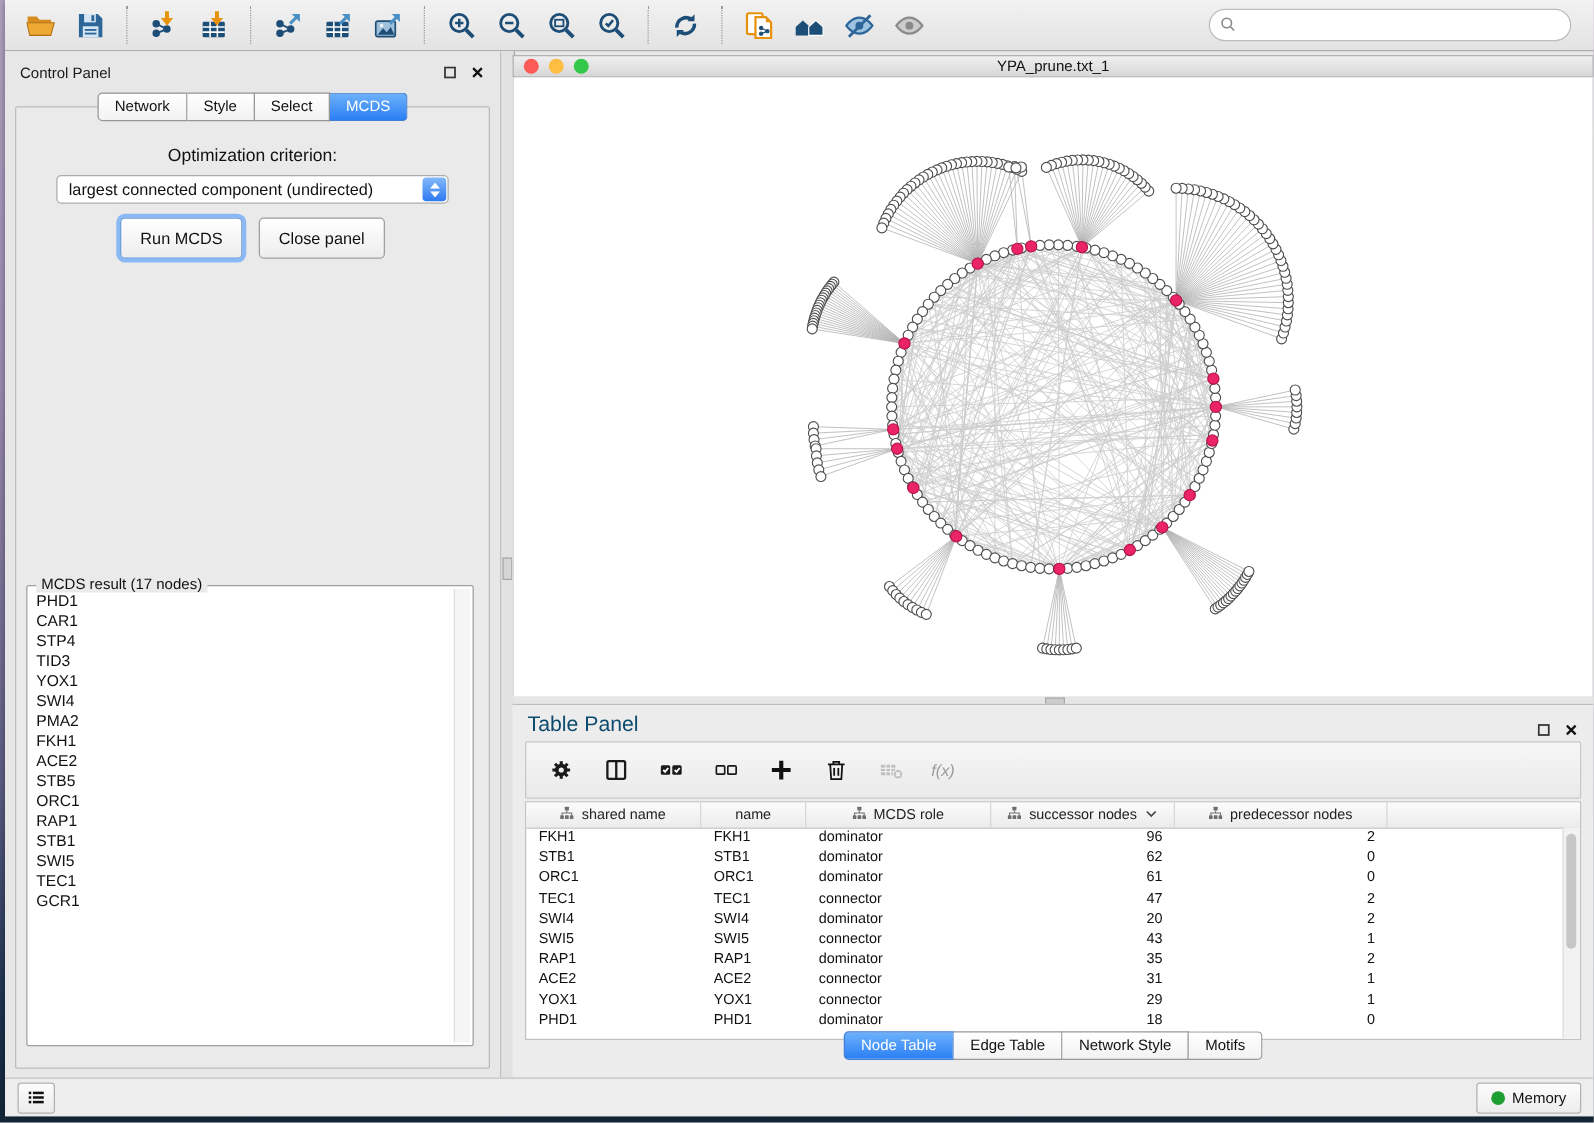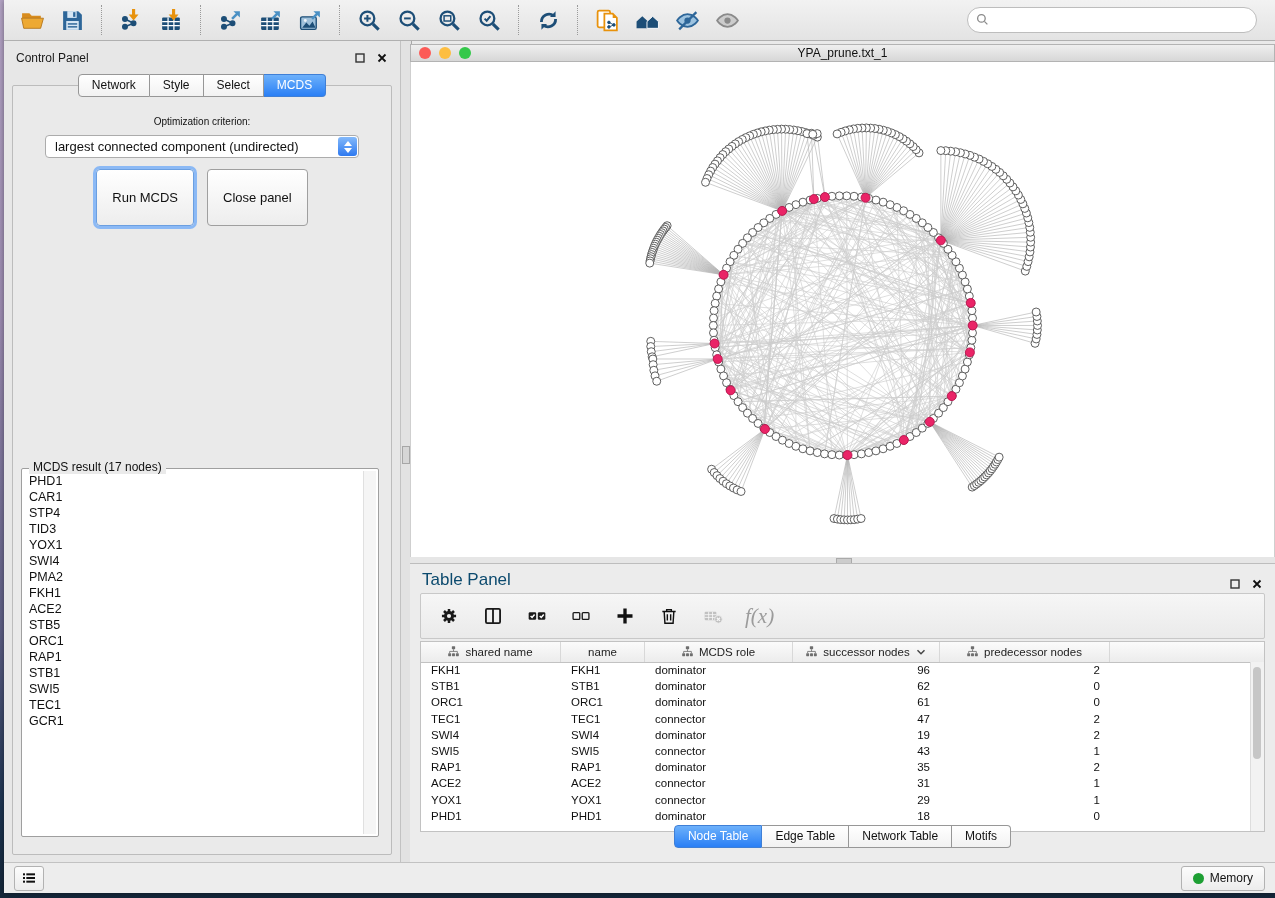--- a/index.html
+++ b/index.html
@@ -29,27 +29,27 @@
   .panel-header{height:30px;display:flex;align-items:center;padding:4px 12px 0;box-sizing:border-box;font-size:12px;color:#1a1a1a}
   .win-btns{margin-left:auto;display:flex;gap:10px;align-items:center}
   .win-btns .wbtn{display:flex;align-items:center;justify-content:center;width:12px;height:12px}
   .cp-tabs{position:absolute;top:33px;left:0;right:0;display:flex;justify-content:center;z-index:2}
   .seg-tab{height:21px;line-height:21px;padding:0 13px;font-size:12px;color:#111;cursor:default;
     background:linear-gradient(#ffffff,#f2f2f2);border:1px solid #979797;border-left:none}
   .seg-tab:first-child{border-left:1px solid #979797;border-radius:4px 0 0 4px}
   .seg-tab:last-child{border-radius:0 4px 4px 0}
   .seg-tab.active{background:linear-gradient(#6db1fb,#2a7ff5);border-color:#3f7fd6;color:#fff}
   .tab-content{position:absolute;left:8px;right:8px;top:44px;bottom:7px;background:#eaeaea;border:1px solid #bcbcbc;border-radius:2px}
-  .opt-label{text-align:center;margin-top:30px;font-size:10px;color:#111}
+  .opt-label{text-align:center;margin-top:30px;font-size:14px;color:#111}
   .select-box{margin:8px auto 0;width:314px;height:23px;background:#fff;border:1px solid #acacac;border-radius:4px;
     display:flex;align-items:center;font-size:13px;padding-left:9px;position:relative;box-sizing:border-box;color:#111}
   .select-stepper{position:absolute;right:1px;top:1px;bottom:1px;width:19px;border-radius:3px;
     background:linear-gradient(#83b9fa,#2e79f0);display:flex;flex-direction:column;align-items:center;justify-content:center;gap:2px}
   .btn-row{display:flex;justify-content:center;gap:13px;margin-top:11px}
-  .btn{height:23px;padding:16px 15px;background:linear-gradient(#ffffff,#ededed);border:1px solid #9f9f9f;border-radius:4px;
+  .btn{height:23px;padding:4px 15px;background:linear-gradient(#ffffff,#ededed);border:1px solid #9f9f9f;border-radius:4px;
     font-size:13px;display:flex;align-items:center;color:#111}
   .btn.focused{box-shadow:0 0 0 3px rgba(88,158,250,.65);border-color:#6b9fe0}
   .result-group{position:absolute;left:8px;right:12px;top:382px;bottom:17px}
   .group-box{width:100%;height:100%;border:1px solid #9f9f9f;border-radius:2px;background:#fff;box-sizing:border-box;position:relative}
   .group-legend{position:absolute;top:-8px;left:8px;background:#eaeaea;padding:0 4px;font-size:12px;color:#111;z-index:1}
   .result-list{position:absolute;top:4px;bottom:4px;left:4px;right:18px;overflow:hidden;font-size:12.5px;line-height:16px;color:#111;padding-left:3px}
   .list-scroll{position:absolute;top:2px;bottom:2px;right:2px;width:12px;background:#f5f5f5;border-left:1px solid #e0e0e0}
 
   
   .vsplit{position:absolute;left:396px;width:10px;top:0;height:100%;background:#e2e2e2;border-left:1px solid #c2c2c2;border-right:1px solid #a8a8a8}
@@ -68,21 +68,21 @@
   .hsplit{position:absolute;top:516px;left:0;right:0;height:6px;background:#e6e6e6}
   .hhandle{position:absolute;left:50%;top:1px;width:14px;height:4px;margin-left:-7px;background:#cccccc;border:1px solid #aaa}
 
   
   .table-panel{position:absolute;top:522px;left:0;right:0;bottom:0;background:#ececec;border-top:1px solid #bdbdbd}
   .tp-header{height:26px;display:flex;align-items:flex-end;padding:0 12px;font-size:17px;color:#0c4a6e}
   .tp-toolbar{position:absolute;top:29px;left:10px;right:10px;height:46px;background:linear-gradient(#f6f6f6,#eaeaea);
     border:1px solid #c8c8c8;border-radius:2px;display:flex;align-items:center;gap:20px;padding:0 16px;box-sizing:border-box}
   .tp-toolbar .ticon{display:flex;align-items:center;justify-content:center;width:24px;height:24px}
   .tp-toolbar svg{width:20px;height:20px}
-  .fx{font-family:Liberation Serif, serif;font-style:italic;color:#9b9b9b;font-size:21px}
+  .fx{font-family:Liberation Sans, sans-serif;font-style:italic;color:#9b9b9b;font-size:13px}
   .table-wrap{position:absolute;top:77px;left:10px;right:10px;bottom:30px;background:#fff;border:1px solid #c2c2c2;box-sizing:border-box;overflow:hidden}
   .table-header{display:flex;height:20px;background:linear-gradient(#fbfbfb,#ececec);border-bottom:1px solid #c2c2c2;font-size:11.5px;color:#222}
   .th{display:flex;align-items:center;justify-content:center;gap:6px;border-right:1px solid #d8d8d8;height:100%;box-sizing:border-box}
   .th.fill{flex:1;border-right:none}
   .tbody{position:absolute;top:20px;bottom:0;left:0;right:13px;overflow:hidden;font-size:11.5px;color:#111}
   .trow{display:flex;height:16.2px;align-items:center}
   .cell{box-sizing:border-box;padding:0 10px;white-space:nowrap;overflow:hidden}
   .cell.num{text-align:right}
   .tscroll{position:absolute;right:0;top:20px;bottom:0;width:13px;background:#f2f2f2;border-left:1px solid #ddd}
   .tthumb{position:absolute;top:5px;left:2px;width:8px;height:92px;background:#c6c6c6;border-radius:4px}
@@ -1362,21 +1362,21 @@
                 <div class="cell" style="width:140px">TEC1</div>
                 <div class="cell" style="width:84px">TEC1</div>
                 <div class="cell" style="width:148px">connector</div>
                 <div class="cell num" style="width:147px">47</div>
                 <div class="cell num" style="width:170px">2</div>
               </div>
               <div class="trow">
                 <div class="cell" style="width:140px">SWI4</div>
                 <div class="cell" style="width:84px">SWI4</div>
                 <div class="cell" style="width:148px">dominator</div>
-                <div class="cell num" style="width:147px">19</div>
+                <div class="cell num" style="width:147px">20</div>
                 <div class="cell num" style="width:170px">2</div>
               </div>
               <div class="trow">
                 <div class="cell" style="width:140px">SWI5</div>
                 <div class="cell" style="width:84px">SWI5</div>
                 <div class="cell" style="width:148px">connector</div>
                 <div class="cell num" style="width:147px">43</div>
                 <div class="cell num" style="width:170px">1</div>
               </div>
               <div class="trow">
@@ -1408,21 +1408,21 @@
                 <div class="cell num" style="width:170px">0</div>
               </div>
             </div>
           <div class="tscroll">
               <div class="tthumb"></div>
             </div>
         </div>
         <div class="tp-tabs" id="tp-tabs">
             <div class="seg-tab active">Node Table</div>
             <div class="seg-tab">Edge Table</div>
-            <div class="seg-tab">Network Table</div>
+            <div class="seg-tab">Network Style</div>
             <div class="seg-tab">Motifs</div>
           </div>
       </div>
 
     </div>
   </div>
 
   <div class="statusbar">
     <div class="sb-btn">
       <svg viewBox="0 0 24 24">

